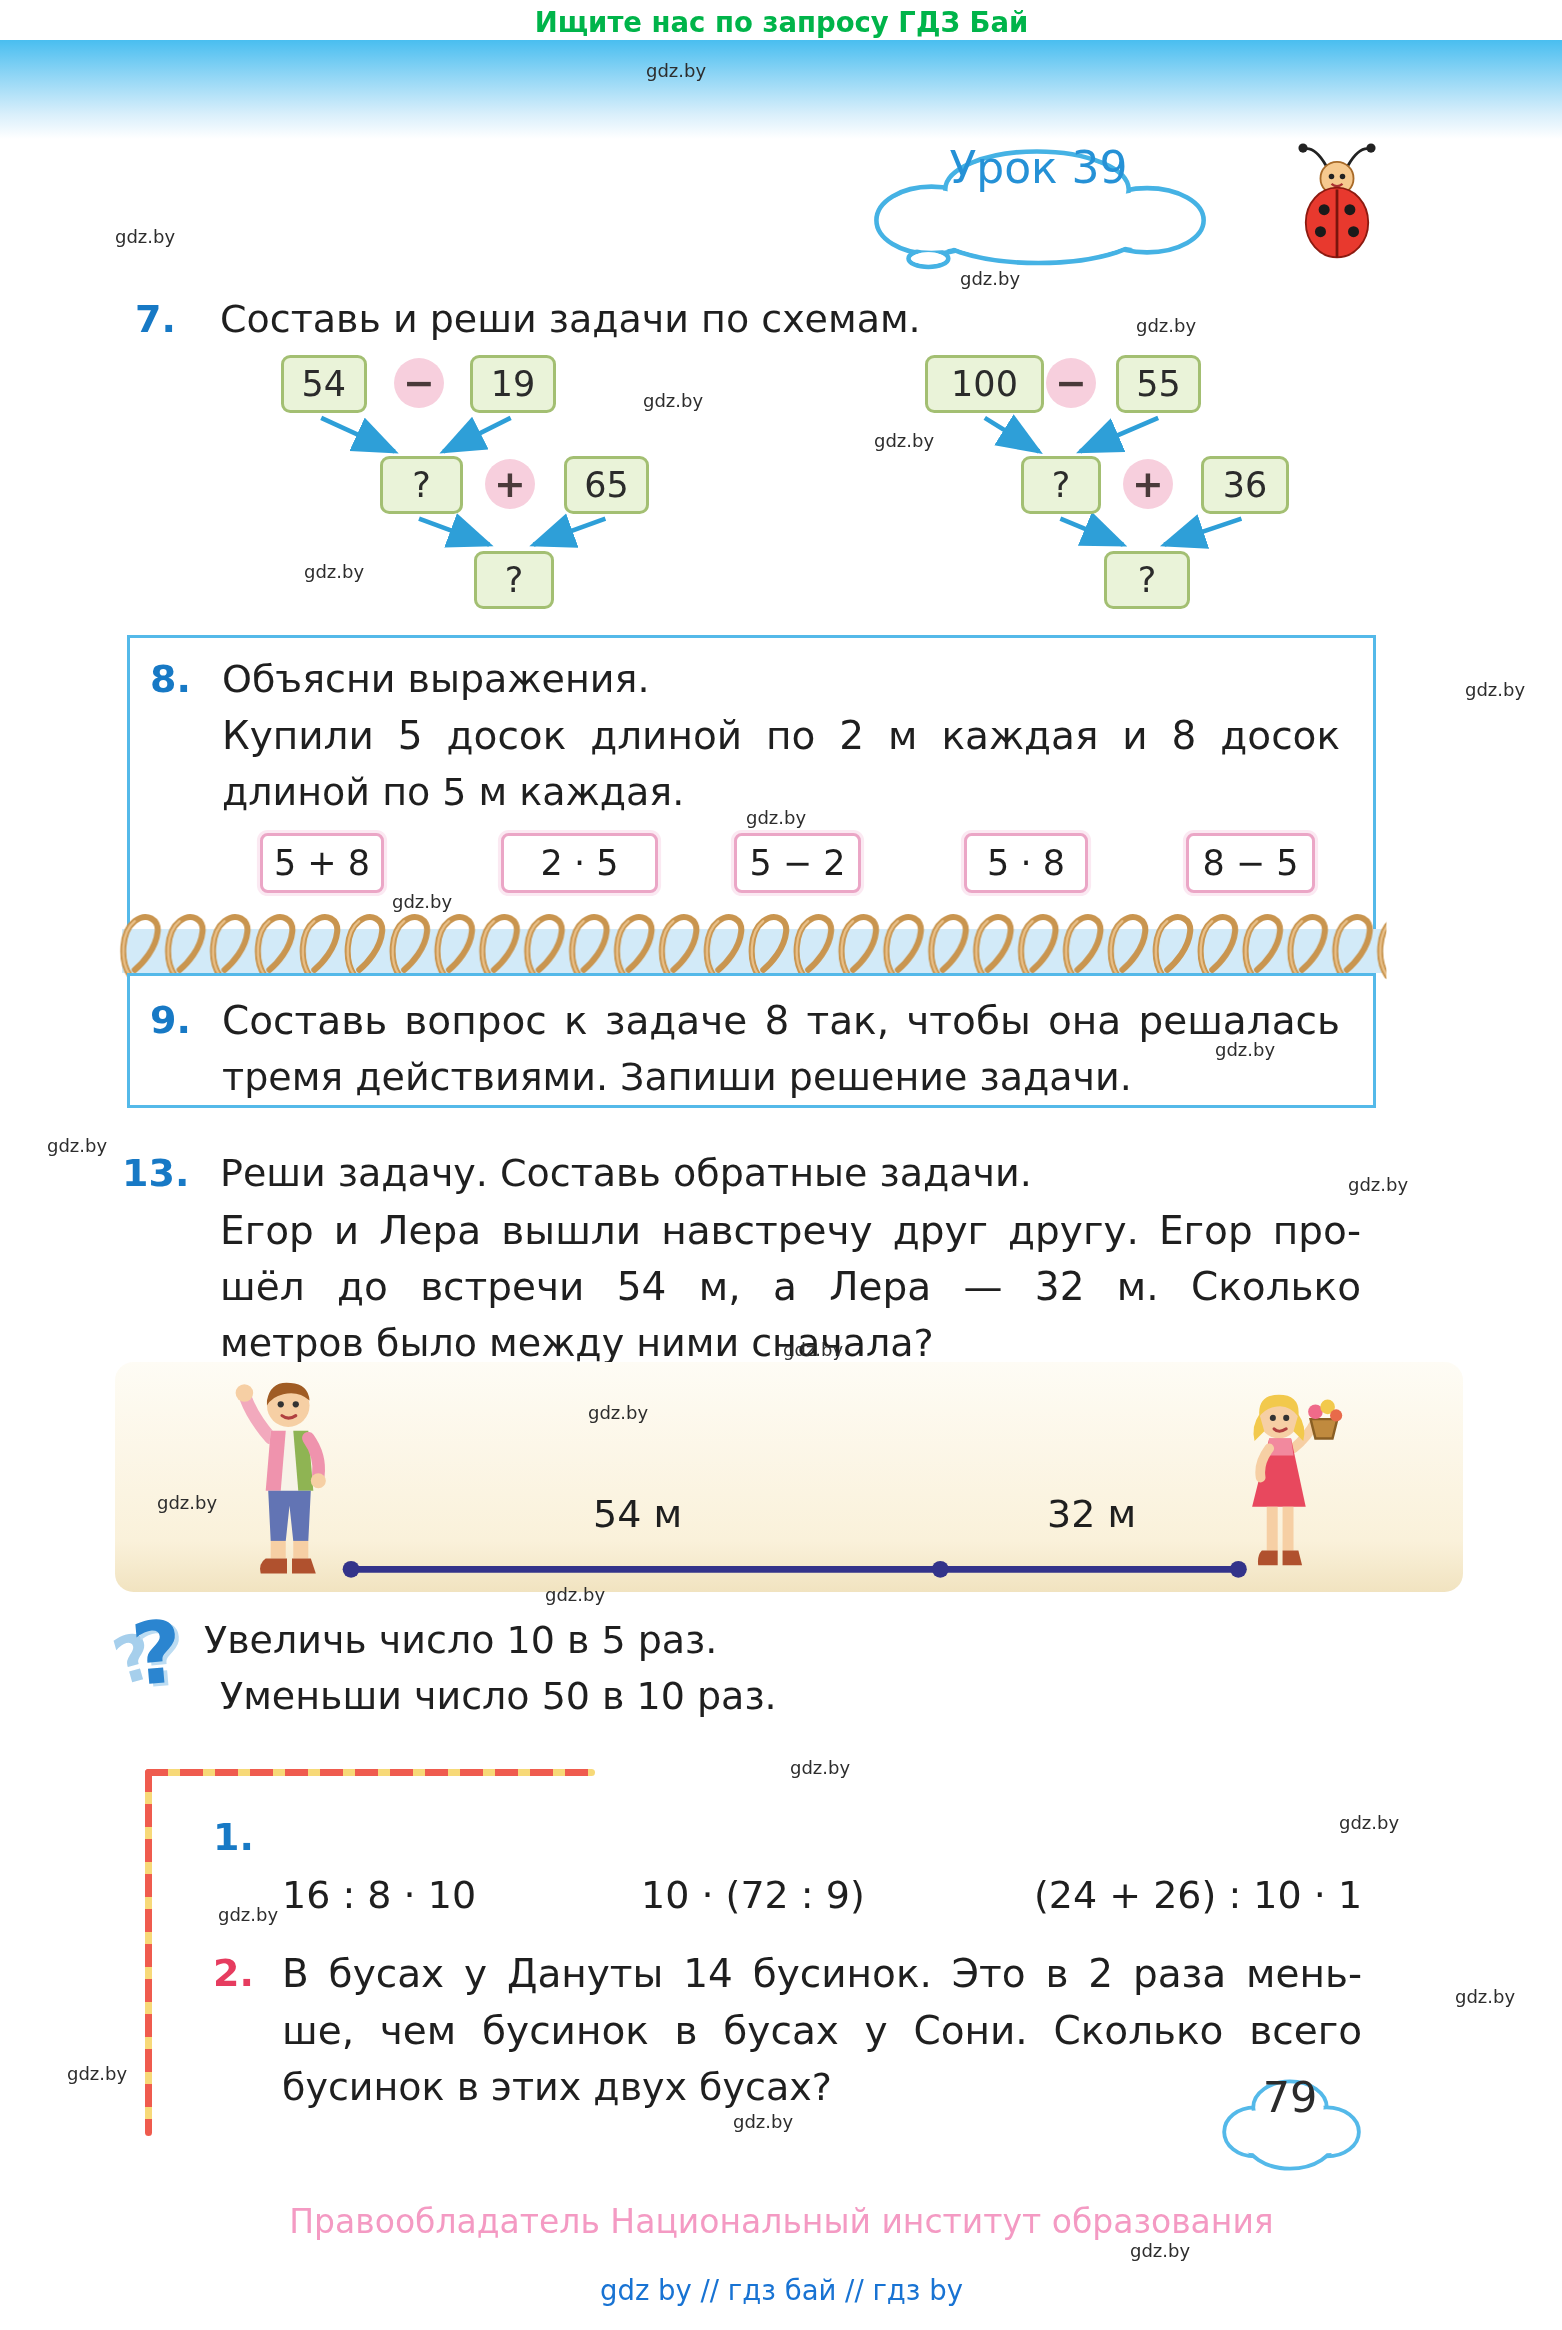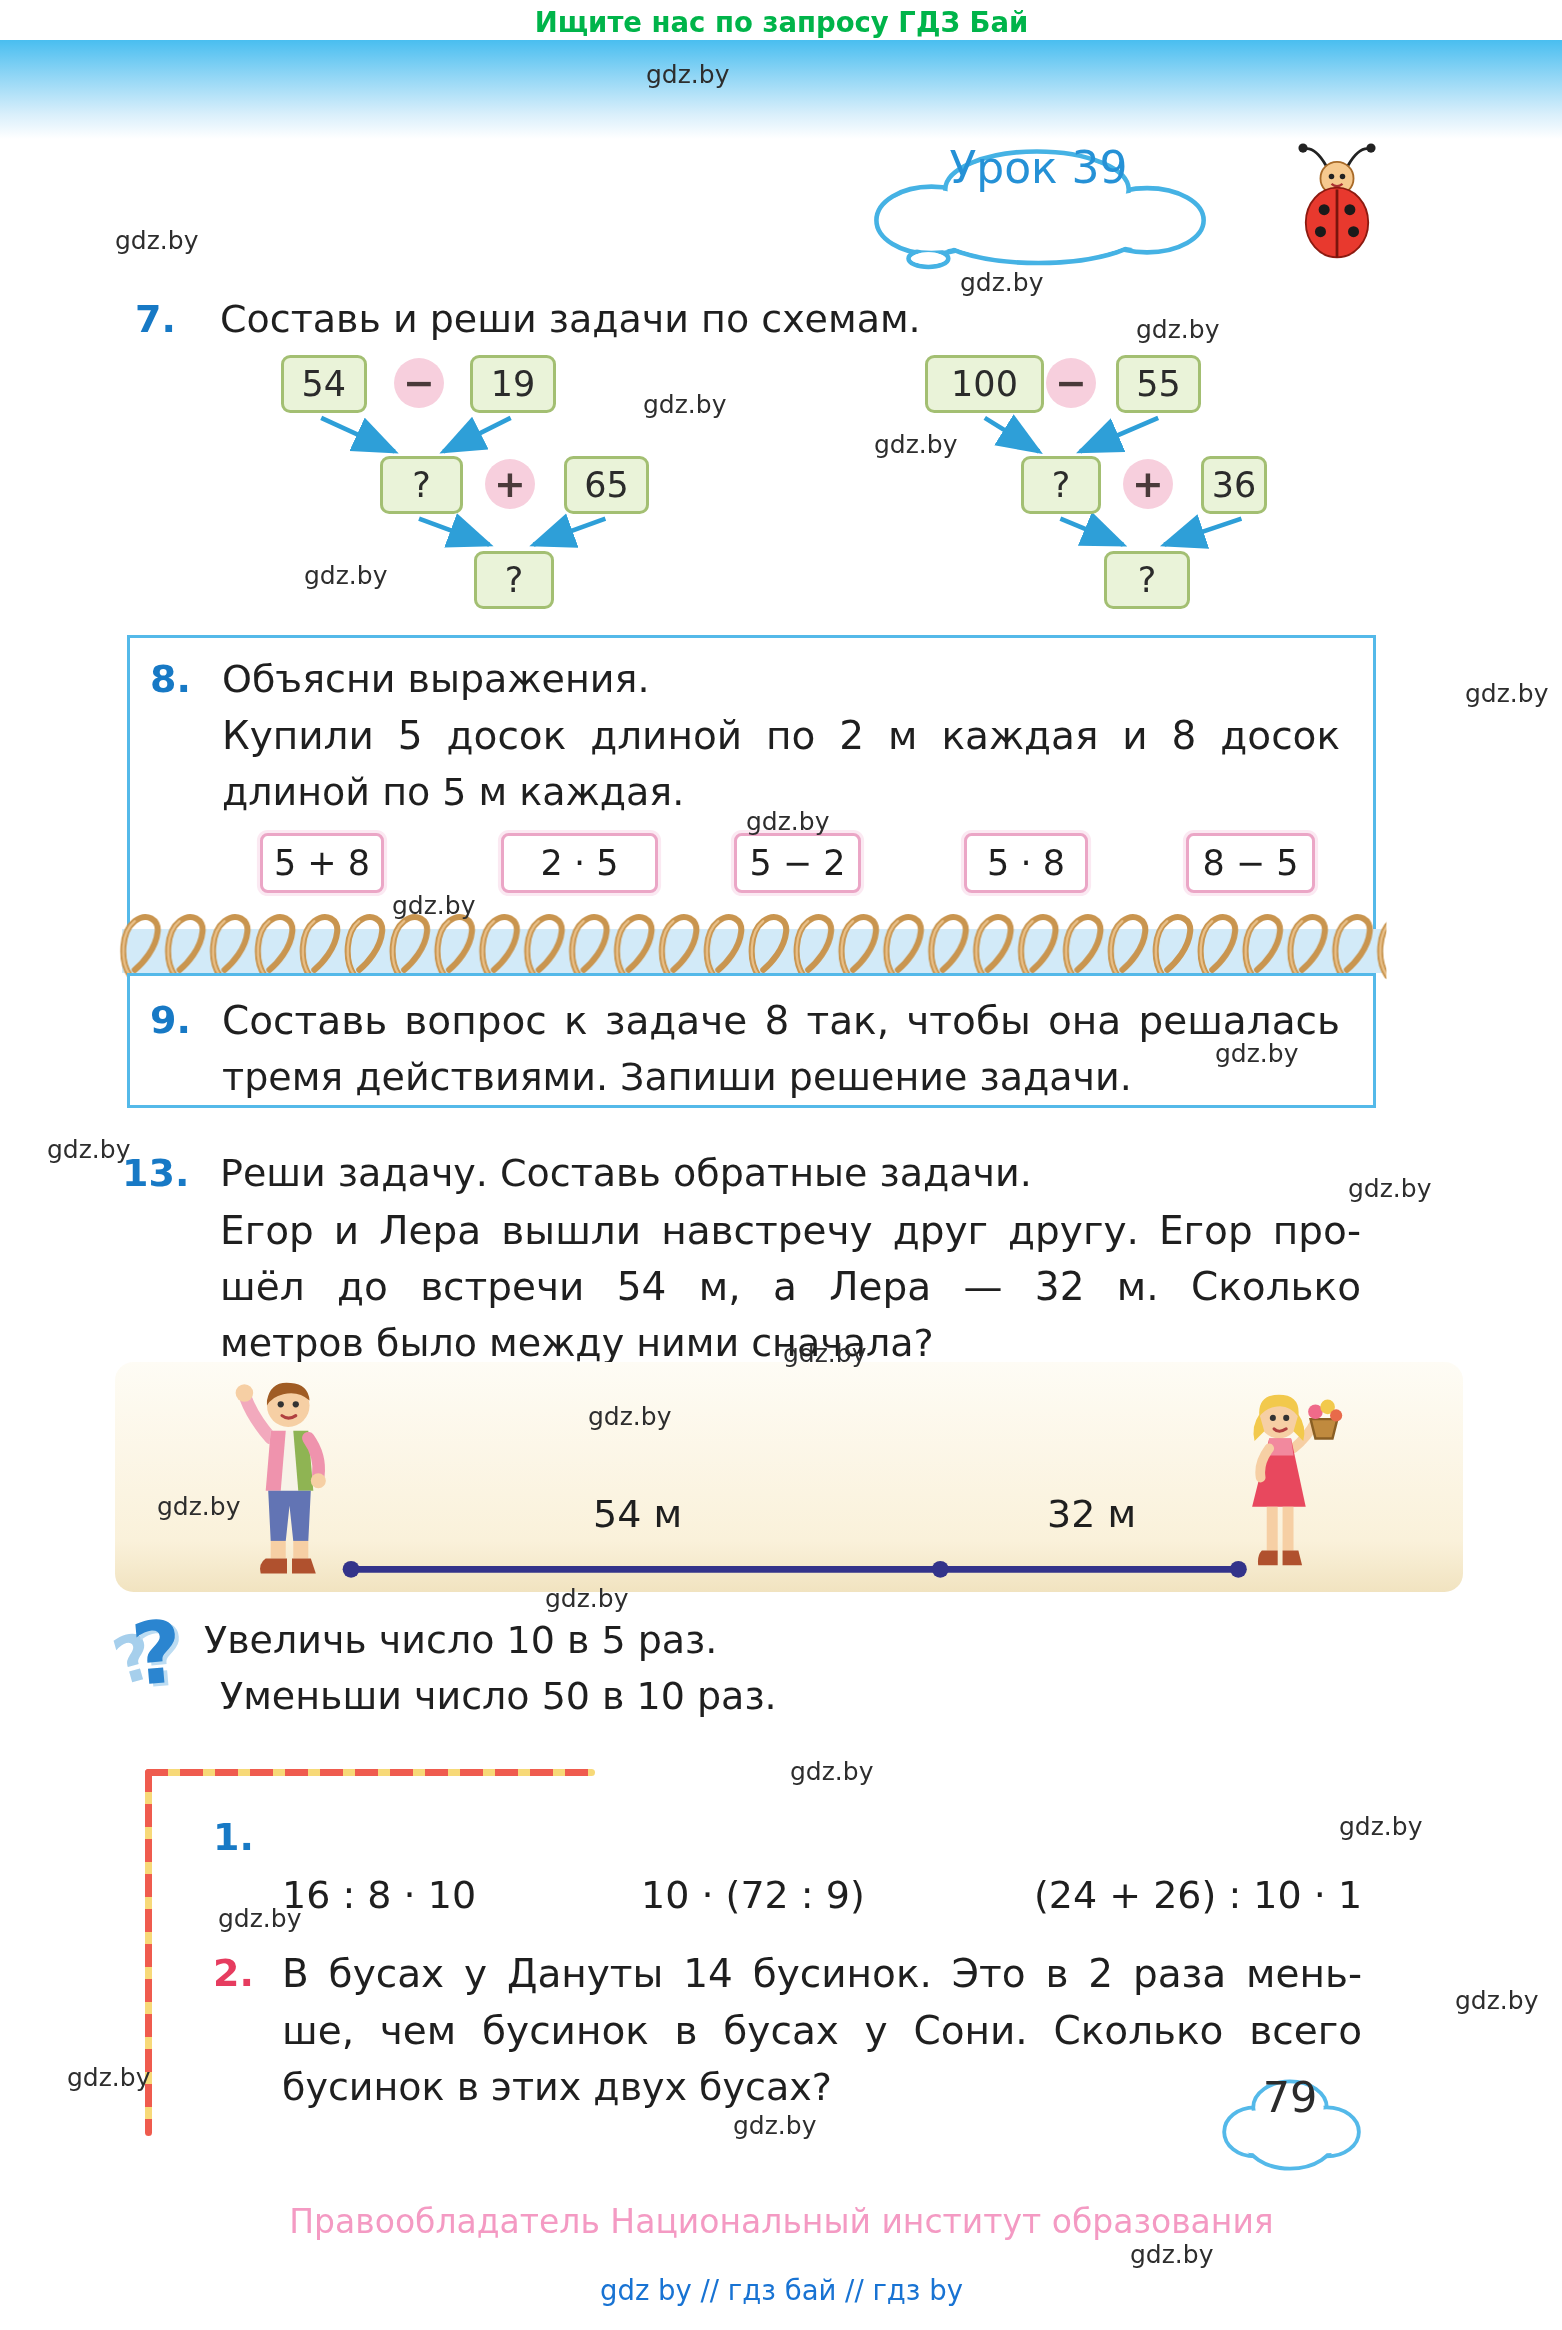--- a/index.html
+++ b/index.html
@@ -5,21 +5,21 @@
   * { margin:0; padding:0; box-sizing:border-box; }
   html,body { background:#ffffff; }
   .page{ position:relative; width:1563px; height:2330px; background:#ffffff;
          font-family:"DejaVu Sans", sans-serif; color:#1f1f1f; overflow:hidden; }
 
   .banner{ position:absolute; top:6.1px; left:0; width:100%; text-align:center;
            font-size:27.5px; font-weight:600; color:#00b44a; }
   .band{ position:absolute; top:40px; left:0; width:100%; height:99px;
          background:linear-gradient(180deg,#49bef0 0%,#8ed5f5 35%,#d9effb 75%,#ffffff 100%); }
 
-  .wm{ position:absolute; font-size:25px; color:#2d2d2d; white-space:nowrap; z-index:30; }
+  .wm{ position:absolute; font-size:18px; color:#2d2d2d; white-space:nowrap; z-index:30; }
 
   .line{ position:absolute; font-size:38px; white-space:nowrap; line-height:1.3; }
   .jline{ position:absolute; font-size:39px; line-height:1.3; text-align:justify; text-align-last:justify; }
   .tasknum{ position:absolute; font-size:38px; font-weight:bold; color:#1779c5; white-space:nowrap; line-height:1.3;}
   .tasknum.red{ color:#e63c5f; }
 
   
   .cloud{ position:absolute; display:flex; justify-content:center; }
   .cloud svg{ position:absolute; left:0; top:0; width:100%; height:100%; }
   .cloud-label{ position:relative; z-index:2; color:#2591d6; }
@@ -168,21 +168,21 @@
       <line x1="137" y1="98" x2="208" y2="142" stroke="#2e9fd8" stroke-width="6" marker-end="url(#ah2)"></line>
       <line x1="364" y1="98" x2="262" y2="142" stroke="#2e9fd8" stroke-width="6" marker-end="url(#ah2)"></line>
       <line x1="236" y1="230" x2="318" y2="264" stroke="#2e9fd8" stroke-width="6" marker-end="url(#ah2)"></line>
       <line x1="473" y1="230" x2="372" y2="264" stroke="#2e9fd8" stroke-width="6" marker-end="url(#ah2)"></line>
     </svg>
     <div class="nbox" style="left:45px;top:12.2px;width:119px">100</div>
     <div class="opc" style="left:166px;top:15.3px">−</div>
     <div class="nbox" style="left:236px;top:12.2px;width:85px">55</div>
     <div class="nbox" style="left:141px;top:113px;width:80px">?</div>
     <div class="opc" style="left:243px;top:116px">+</div>
-    <div class="nbox" style="left:321px;top:113px;width:66px">36</div>
+    <div class="nbox" style="left:321px;top:113px;width:88px">36</div>
     <div class="nbox" style="left:224px;top:208px;width:86px">?</div>
   </div>
 
   <div class="bluebox" style="left:127px;top:635px;width:1249px;height:303px">
     <div class="tasknum" style="left:20px;top:17px">8.</div>
     <div class="line" style="left:92px;top:17px">Объясни выражения.</div>
     <div class="jline" style="left:92px;top:73px;width:1118px">Купили 5 досок длиной по 2 м каждая и 8 досок</div>
     <div class="line" style="left:92px;top:130px">длиной по 5 м каждая.</div>
     <div class="expr" style="left:130px;top:195px;width:124px">5 + 8</div>
     <div class="expr" style="left:371px;top:195px;width:157px">2 · 5</div>

